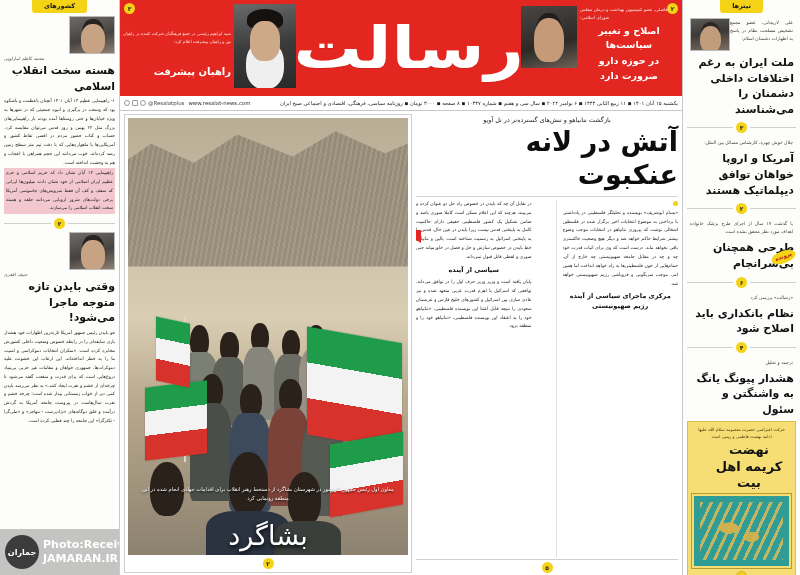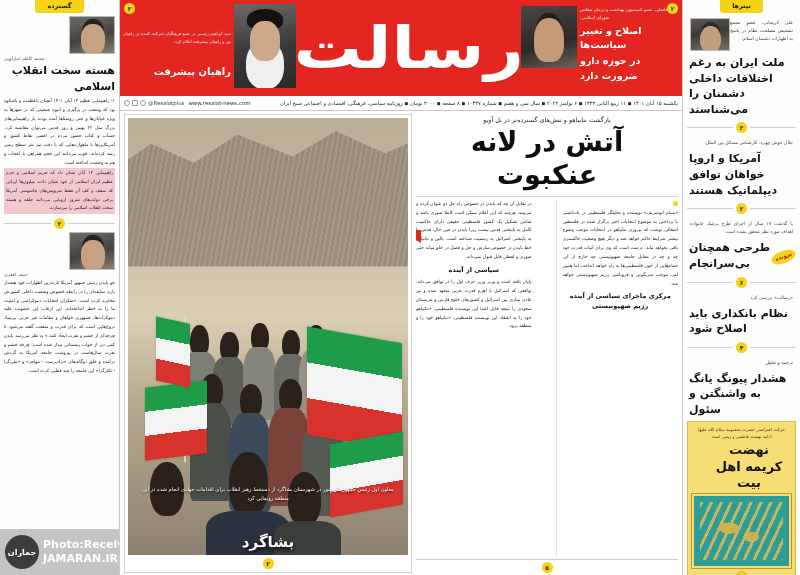--- a/index.html
+++ b/index.html
@@ -75,21 +75,21 @@
     text-align: justify;
     padding: 1px 1px 2px 1px;
   }
 
   .rail-head {
     clear: both;
     font-size: 11px;
     font-weight: bold;
     line-height: 1.42;
     color: #111;
-    text-align: left;
+    text-align: right;
     padding: 2px 0 3px 0;
     letter-spacing: -.2px;
   }
 
   .rail-sep {
     display: flex;
     align-items: center;
     justify-content: center;
     margin: 2px 0 3px 0;
     position: relative;
@@ -244,21 +244,21 @@
     font-size: 4.4px;
     line-height: 1.8;
     color: #ffe3e1;
     text-align: left;
   }
   .mh-side-head {
     font-size: 9.5px;
     font-weight: bold;
     color: #fff;
     line-height: 1.5;
-    text-align: left;
+    text-align: center;
     margin-top: 2px;
   }
 
   .mh-left {
     width: 180px;
     flex: 0 0 180px;
     position: relative;
     display: flex;
     flex-direction: row;
     align-items: flex-start;
@@ -355,21 +355,21 @@
   .lead-kicker {
     font-size: 6.4px;
     color: #222;
     text-align: center;
     padding: 2px 0 2px 0;
   }
   .lead-head {
     font-size: 27px;
     font-weight: bold;
     color: #0d0d0d;
-    text-align: center;
+    text-align: right;
     line-height: 1.22;
     letter-spacing: -.5px;
     padding-bottom: 4px;
   }
 
   .cols {
     flex: 1 1 auto;
     display: flex;
     flex-direction: row;
     gap: 6px;
@@ -486,21 +486,21 @@
     padding: 0 8px;
   }
   .ph-title {
     position: absolute;
     left: 0; right: 0;
     bottom: 4px;
     text-align: center;
     color: #fff;
     text-shadow: 0 2px 4px rgba(0,0,0,.92);
   }
-  .ph-title .l1 { font-size: 15px; font-weight: bold; line-height: 1.15; letter-spacing: 1px; }
+  .ph-title .l1 { font-size: 27px; font-weight: normal; line-height: 1.15; letter-spacing: 1px; }
   .ph-title .l2 { font-size: 17px; font-weight: bold; line-height: 1.25; }
   .photo-foot {
     display: flex; align-items: center; justify-content: center;
     padding-top: 3px;
   }
 
   
   .left-rail {
     width: 120px;
     flex: 0 0 120px;
@@ -764,39 +764,40 @@
         </div>
         <div class="photo-foot">
           <span class="pagedot">۲</span>
         </div>
       </section>
 
     </div>
   </main>
 
   <aside class="left-rail">
-    <div class="rail-tag">گسترده</div>
+    <div class="rail-tag">کشورهای</div>
 
     <div>
       <div class="ed-photo"></div>
       <div class="ed-author">محمد کاظم انبارلویی</div>
       <div class="ed-head">هسته سخت انقلاب اسلامی</div>
       <div class="ed-body">
         <span>۱- راهپیمایی عظیم ۱۳ آبان ۱۴۰۱ آنچنان باعظمت و باشکوه بود که وسعت در برگیری و انبوه جمعیتی که در شهر‌ها به ویژه خیابان‌ها و حتی روستاها آمده بودند بار راهپیمایی‌های بزرگ مثل ۲۲ بهمن و روز قدس می‌توان مقایسه کرد. حساب و کتاب حضور مردم در اقصی نقاط کشور و آمریکایی‌ها با ماهواره‌هایی که با دقت نیم متر سطح زمین رصد کرده‌اند، خوب می‌دانند این حجم همراهی با اعجاب و هم به وحشت انداخته است.</span>
         <span class="ed-highlight">راهپیمایی ۱۳ آبان نشان داد که حریم اسلامی و حرم عظیم ایران اسلامی از خود نشان دادند میلیون‌ها ایرانی که سقف و کف آن فقط سرویس‌های جاسوسی آمریکا برخی دولت‌های شرور اروپایی می‌دانند جلقه و هسته سخت انقلاب اسلامی را می‌سازند.</span>
       </div>
     </div>
 
     <div class="ed-sep">
       <span class="pagedot">۲</span>
     </div>
 
     <div>
       <div class="ed-photo"></div>
       <div class="ed-author">حنیف افقری</div>
+      <div class="ed-head">وقتی بایدن تازه متوجه ماجرا می‌شود!</div>
       <div class="ed-body">جو بایدن رئیس جمهور آمریکا تازه‌ترین اظهارات خود هشدار باری سابقه‌ای را در رابطه خصوص وضعیت داخلی کشورش مخابره کرده است: «منکران انتخابات دموکراسی و امنیت ما را به خطر انداخته‌اند. این ارعاب این خشونت علیه دموکرات‌ها، جمهوری خواهان و مقامات غیر حزبی بی‌بنیاد دروغ‌هایی است که برای قدرت و منفعت گفته می‌شود تا چرخه‌ای از خشم و نفرت ایجاد کنند.» به نظر می‌رسد بایدن کمی دیر از خواب زمستانی بیدار شده است؛ چرخه خشم و نفرت سال‌هاست در پیروست جامعه آمریکا به گردش درآمده و خلق دوگانه‌های «نژادپرست - مهاجر» و «ملی‌گرا - تکثرگرا» این جامعه را چند قطبی کرده است.</div>
     </div>
 
     <div class="watermark">
       <div class="wm-logo">جماران</div>
       <div class="wm-text">
         <div class="t1">Photo:Received</div>
         <div class="t2">JAMARAN.IR</div>
       </div>
     </div>

